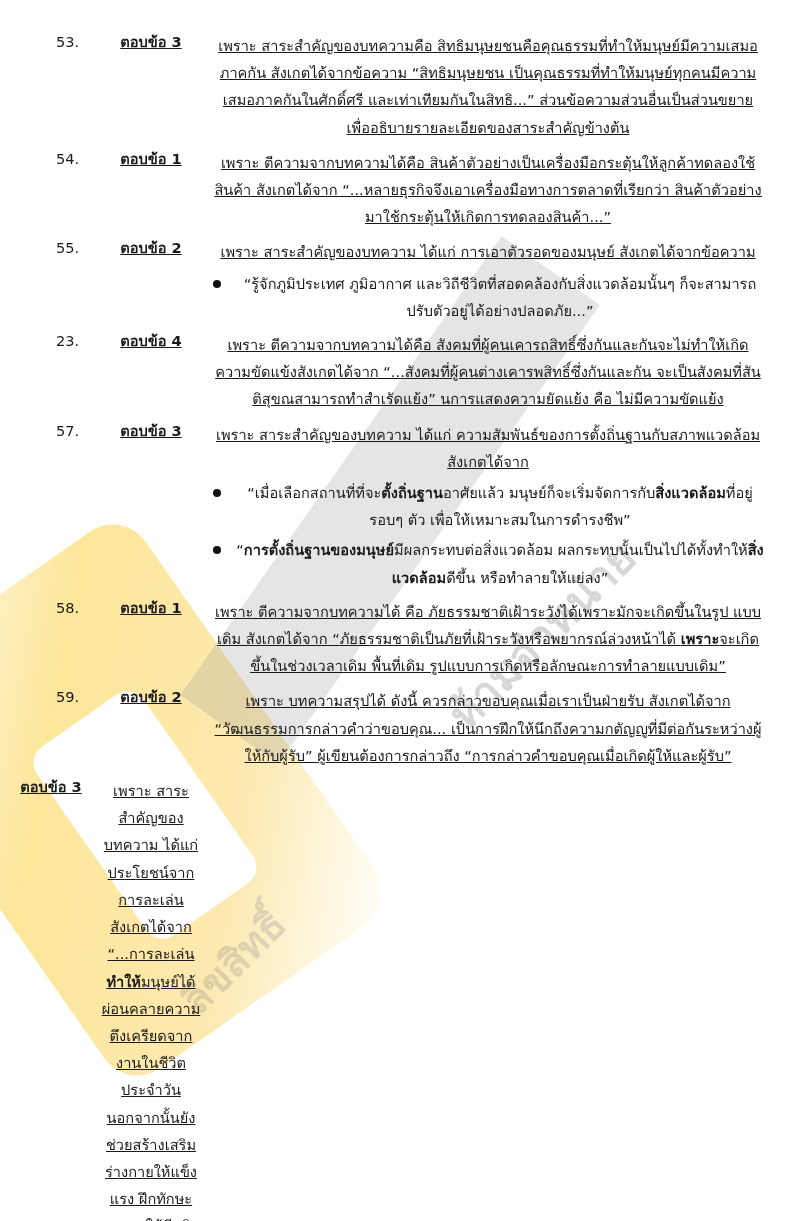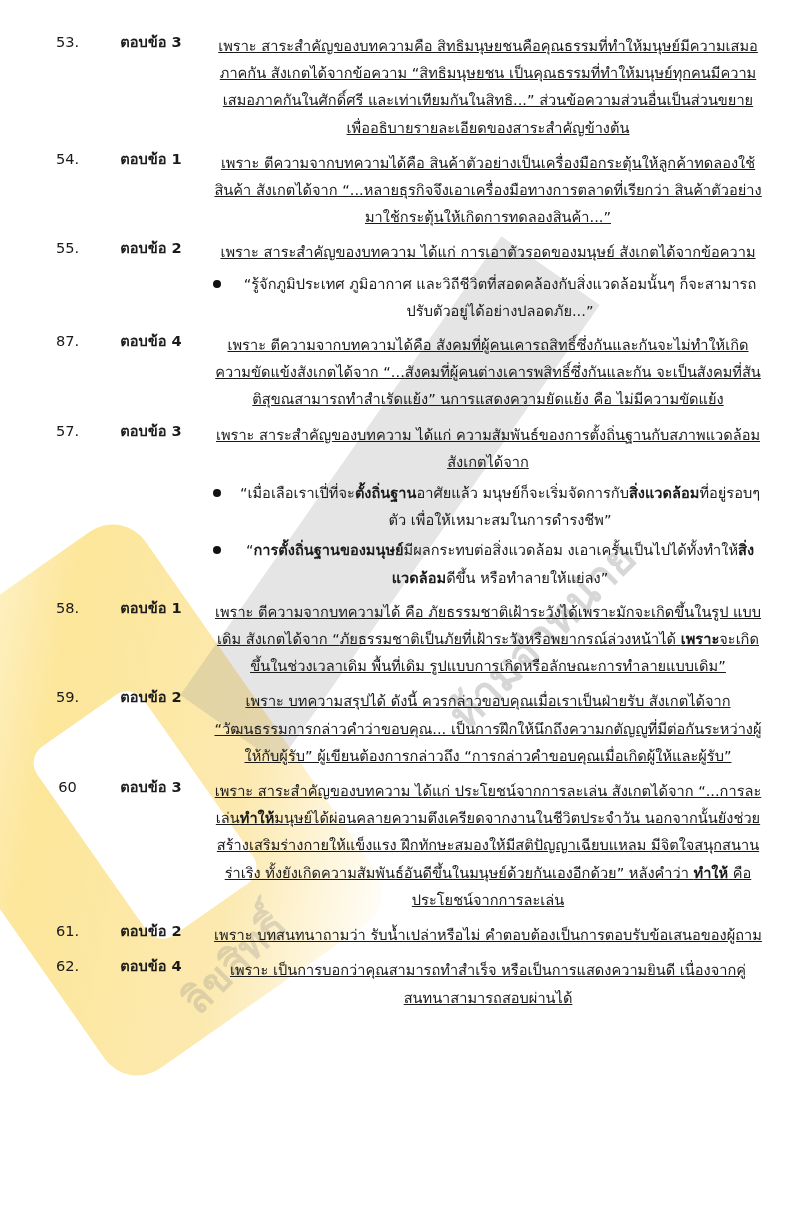--- a/index.html
+++ b/index.html
@@ -10,21 +10,21 @@
           background:linear-gradient(135deg, rgba(252,226,140,0.0) 0%, rgba(252,222,120,0.75) 35%, rgba(250,215,110,0.55) 70%, rgba(252,226,140,0.0) 100%);
           transform:rotate(-35deg); border-radius:40px; }
   .wm-g-hole { left:80px; top:700px; width:130px; height:230px; background:#ffffff; transform:rotate(-35deg); border-radius:20px; }
   .wm-band { left:330px; top:220px; width:120px; height:560px; background:rgba(150,150,150,0.25); transform:rotate(35deg); }
   .wm-text { left:420px; top:600px; font-size:44px; color:rgba(140,140,140,0.35); transform:rotate(-45deg); white-space:nowrap; font-weight:bold; }
   .wm-text2 { left:170px; top:930px; font-size:40px; color:rgba(140,140,140,0.28); transform:rotate(-45deg); white-space:nowrap; font-weight:bold; }
 
   .page { position:absolute; left:8px; top:28px; width:720px; z-index:1;text-align:center; }
   .entry { display:grid; grid-template-columns:86px 114px 560px; font-size:14.6px; line-height:27.2px; }
   .num { padding-left:33px; }
-  .ans { font-weight:bold; }
+  .ans { font-weight:bold;text-decoration:underline; }
   .body p { margin:4px;text-decoration:underline; }
   .bullets { margin:2px 0 0 0; padding:0; list-style:none; }
   .bullets li { position:relative; padding-left:24px; margin-bottom:3px; }
   .bullets li::before { content:""; position:absolute; left:5px; top:10px; width:8px; height:8px; border-radius:50%; background:#111; }
   .u { text-decoration:underline; }
   .b { font-weight:bold; }
 </style>
 </head>
 <body>
 
@@ -56,35 +56,35 @@
     <div class="ans">ตอบข้อ 2</div>
     <div class="body">
         <p><span>เพราะ สาระสำคัญของบทความ ได้แก่ การเอาตัวรอดของมนุษย์ สังเกตได้จากข้อความ</span></p>
         <ul class="bullets">
           <li><span>“รู้จักภูมิประเทศ ภูมิอากาศ และวิถีชีวิตที่สอดคล้องกับสิ่งแวดล้อมนั้นๆ ก็จะสามารถปรับตัวอยู่ได้อย่างปลอดภัย...”</span></li>
         </ul>
       </div>
   </div>
 
   <div class="entry">
-    <div class="num">87.</div>
+    <div class="num">23.</div>
     <div class="ans">ตอบข้อ 4</div>
     <div class="body">
         <p><span>เพราะ ตีความจากบทความได้คือ สังคมที่ผู้คนเคารถสิทธิ์ซึ่งกันและกันจะไม่ทำให้เกิดความขัดแข้งสังเกตได้จาก “...</span><span class="u">สังคมที่ผู้คนต่างเคารพสิทธิ์ซึ่งกันและกัน</span><span> จะเป็นสังคมที่สันติสุข</span><span class="u">ณสามารถทำสำเรัดแย้ง</span><span>” นการแสดงความยัดแย้ง คือ ไม่มีความขัดแย้ง</span></p>
       </div>
   </div>
 
   <div class="entry">
     <div class="num">57.</div>
     <div class="ans">ตอบข้อ 3</div>
     <div class="body">
         <p><span>เพราะ สาระสำคัญของบทความ ได้แก่ ความสัมพันธ์ของการตั้งถิ่นฐานกับสภาพแวดล้อม สังเกตได้จาก</span></p>
         <ul class="bullets">
-          <li><span>“เมื่อเลือเราเปี่ที่จะ</span><span class="b">ตั้งถิ่นฐาน</span><span>อาศัยแล้ว มนุษย์ก็จะเริ่มจัดการกับ</span><span class="b">สิ่งแวดล้อม</span><span>ที่อยู่รอบๆ ตัว เพื่อให้เหมาะสมในการดำรงชีพ”</span></li>
-          <li><span>“</span><span class="b">การตั้งถิ่นฐานของมนุษย์</span><span>มีผลกระทบต่อสิ่งแวดล้อม งเอาเครั้นเป็นไปได้ทั้งทำให้</span><span class="b">สิ่งแวดล้อม</span><span>ดีขึ้น หรือทำลายให้แย่ลง”</span></li>
+          <li><span>“เมื่อเลือกสถานที่ที่จะ</span><span class="b">ตั้งถิ่นฐาน</span><span>อาศัยแล้ว มนุษย์ก็จะเริ่มจัดการกับ</span><span class="b">สิ่งแวดล้อม</span><span>ที่อยู่รอบๆ ตัว เพื่อให้เหมาะสมในการดำรงชีพ”</span></li>
+          <li><span>“</span><span class="b">การตั้งถิ่นฐานของมนุษย์</span><span>มีผลกระทบต่อสิ่งแวดล้อม ผลกระทบนั้นเป็นไปได้ทั้งทำให้</span><span class="b">สิ่งแวดล้อม</span><span>ดีขึ้น หรือทำลายให้แย่ลง”</span></li>
         </ul>
       </div>
   </div>
 
   <div class="entry">
     <div class="num">58.</div>
     <div class="ans">ตอบข้อ 1</div>
     <div class="body">
         <p><span>เพราะ ตีความจากบทความได้ คือ ภัยธรรมชาติเฝ้าระวังได้เพราะมักจะเกิดขึ้นในรูป แบบเดิม สังเกตได้จาก “</span><span class="u">ภัยธรรมชาติเป็นภัยที่เฝ้าระวังหรือพยากรณ์ล่วงหน้าได้</span><span> </span><span class="b">เพราะ</span><span>จะ</span><span class="u">เกิดขึ้นในช่วงเวลาเดิม พื้นที่เดิม รูปแบบการเกิดหรือลักษณะการทำลายแบบเดิม”</span></p>
       </div>
@@ -92,21 +92,20 @@
 
   <div class="entry">
     <div class="num">59.</div>
     <div class="ans">ตอบข้อ 2</div>
     <div class="body">
         <p><span>เพราะ บทความสรุปได้ ดังนี้ ควรกล่าวขอบคุณเมื่อเราเป็นฝ่ายรับ สังเกตได้จาก “วัฒนธรรม</span><span class="u">การกล่าวคำว่าขอบคุณ</span><span>... เป็นการฝึกให้นึกถึงความกตัญญูที่มีต่อกันระหว่างผู้ให้กับผู้รับ” ผู้เขียนต้องการกล่าวถึง “การกล่าวคำขอบคุณเมื่อเกิดผู้ให้และผู้รับ”</span></p>
       </div>
   </div>
 
   <div class="entry">
-    <div class="num">60</div>
     <div class="ans">ตอบข้อ 3</div>
     <div class="body">
         <p><span>เพราะ สาระสำคัญของบทความ ได้แก่ ประโยชน์จากการละเล่น สังเกตได้จาก “...การละเล่น</span><span class="u b">ทำให้</span><span>มนุษย์ได้ผ่อนคลายความตึงเครียดจากงานในชีวิตประจำวัน นอกจากนั้นยังช่วยสร้างเสริมร่างกายให้แข็งแรง ฝึกทักษะสมองให้มีสติปัญญาเฉียบแหลม มีจิตใจสนุกสนานร่าเริง ทั้งยังเกิดความสัมพันธ์อันดีขึ้นในมนุษย์ด้วยกันเองอีกด้วย” หลังคำว่า </span><span class="u b">ทำให้</span><span> คือประโยชน์จากการละเล่น</span></p>
       </div>
   </div>
 
   <div class="entry">
     <div class="num">61.</div>
     <div class="ans">ตอบข้อ 2</div>
     <div class="body">

